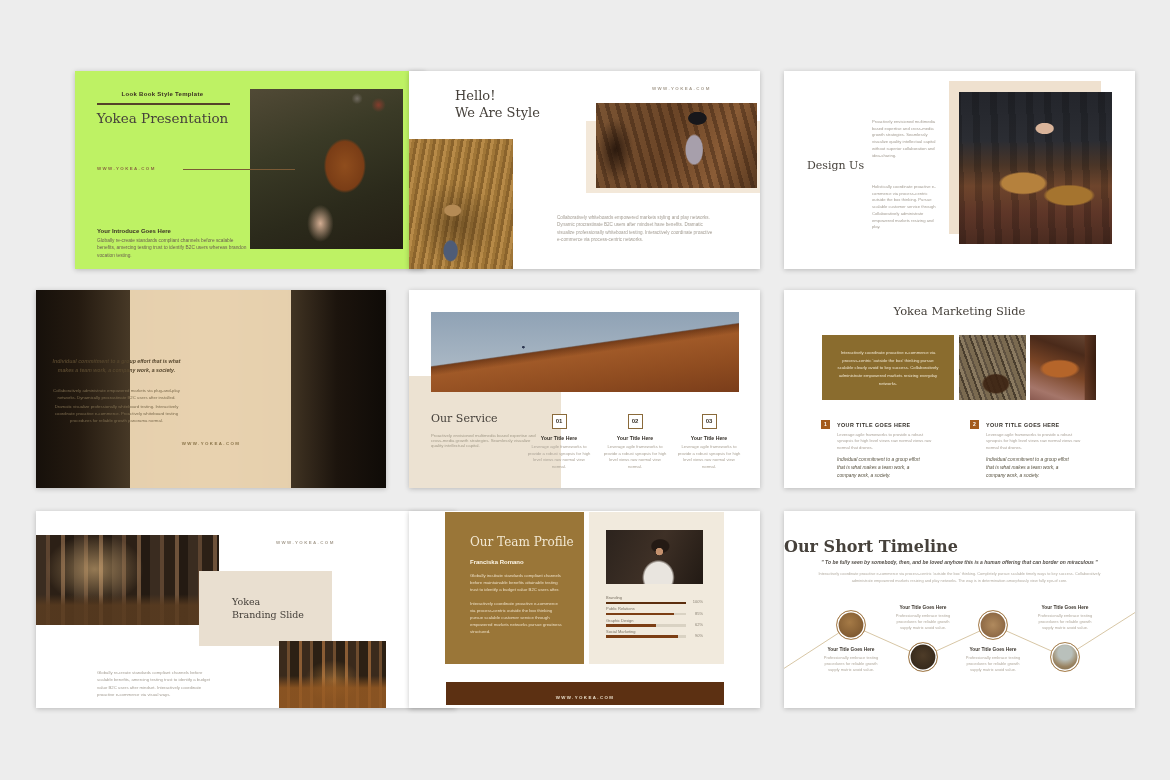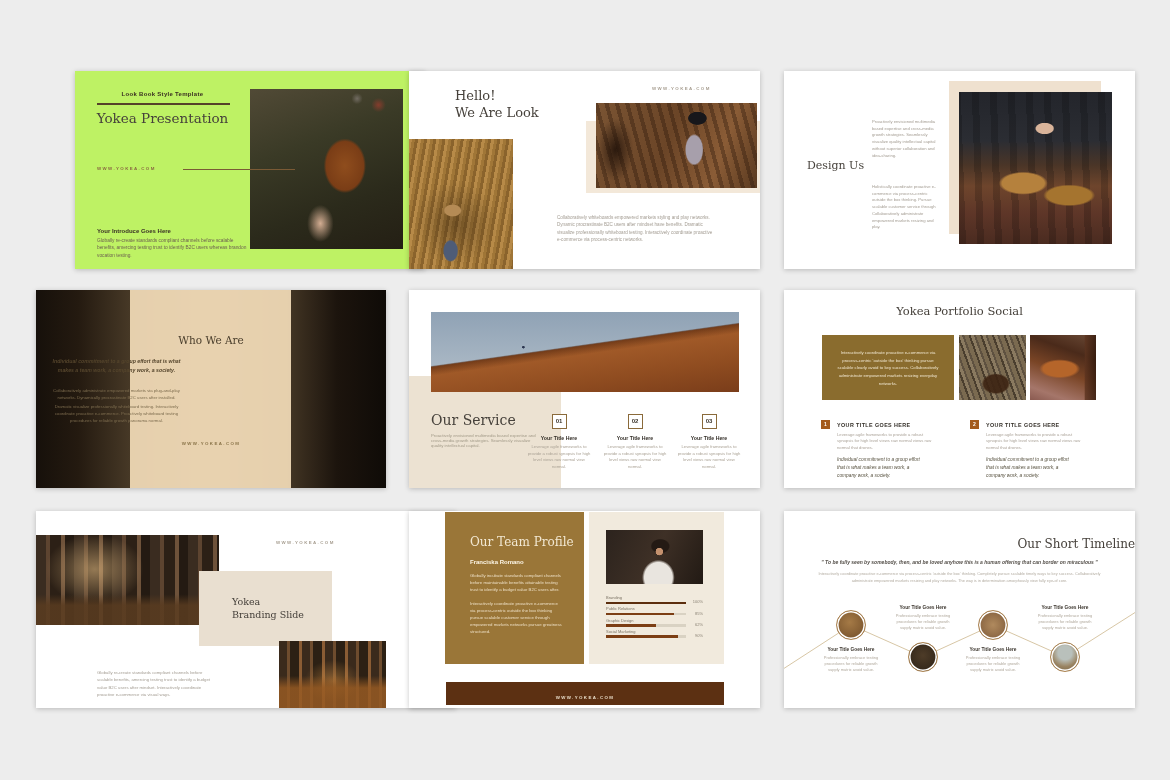--- a/index.html
+++ b/index.html
@@ -107,21 +107,21 @@
   .s4 .title { left:0; top:44px; width:100%; text-align:center; font-size:10.5px; color:#4a3e2c; }
   .s4 .quote { left:16px; top:67px; width:129px; text-align:center; font-size:5.2px; font-weight:bold; font-style:italic; color:#55452c; line-height:1.8; }
   .s4 .p1 { left:16px; top:98px; width:129px; text-align:center; font-size:4.3px; color:#7d6c4e; line-height:1.6; }
   .s4 .p2 { left:16px; top:114px; width:129px; text-align:center; font-size:4.3px; color:#7d6c4e; line-height:1.6; }
   .s4 .web { left:0; top:141px; width:100%; text-align:center; }
   .s4 .ws { color:#8a7449; }
 
   
   .s5 .panel { left:0; top:86px; width:152px; height:112px; background:#ece2d2; }
   .s5 .ph { left:22px; top:22px; width:308px; height:80px; }
-  .s5 .title { left:22px; top:122px; font-size:14px; }
+  .s5 .title { left:22px; top:122px; font-size:11px; }
   .s5 .body { left:22px; top:143px; width:112px; font-size:4.3px; color:#a29a88; }
   .s5 .item { top:124px; width:64px; text-align:center; }
   .s5 .i0 { left:118px; } .s5 .i1 { left:194px; } .s5 .i2 { left:268px; }
   .s5 .numbox { width:15px; height:15px; margin:0 auto; border:1px solid #8a6a3a; background:#fff; font-size:6px; font-weight:bold; color:#3a332a; line-height:13px; text-align:center; }
   .s5 .it { margin-top:6px; font-size:5.2px; font-weight:bold; color:#332e27; }
   .s5 .ib { margin-top:3px; font-size:4.2px; color:#aba396; line-height:1.55; }
 
   
   .s6 .title { left:0; top:14px; width:100%; text-align:center; font-size:11.5px; }
   .s6 .box { left:38px; top:45px; width:132px; height:65px; background:#8a6c2e; color:#f0e6cf;
@@ -155,21 +155,21 @@
   .s8 .brow { position:relative; height:11.3px; }
   .s8 .blabel { font-size:4px; color:#7c7466; }
   .s8 .btrack { position:relative; margin-top:1.5px; width:80px; height:2.6px; background:#d9d2c3; }
   .s8 .bfill { position:absolute; left:0; top:0; height:100%; background:#7c3e14; }
   .s8 .brow:first-child .bfill { background:#5c2e0e; }
   .s8 .bpct { position:absolute; right:0; bottom:2px; font-size:4px; color:#8c8476; }
   .s8 .bar-footer { left:37px; top:171px; width:278px; height:23px; background:#5c3012; text-align:center; line-height:23px; }
   .s8 .bar-footer .ws { color:#e8dcc8; }
 
   
-  .s9 .title { left:0; top:26px; width:100%; text-align:right; font-size:12px; }
+  .s9 .title { left:0; top:26px; width:100%; text-align:left; font-size:16px;font-weight:bold; }
   .s9 .quote { left:25px; top:48px; width:301px; text-align:center; font-size:5px; font-weight:bold; font-style:italic; color:#55504a; }
   .s9 .body { left:25px; top:60px; width:301px; text-align:center; font-size:3.9px; color:#b3aca1; line-height:1.7; }
   .s9 svg { position:absolute; left:0; top:0; }
   .s9 .circle { position:absolute; width:30px; height:30px; border-radius:50%; border:1px solid #ab8351; box-shadow:inset 0 0 0 1.6px #fff; }
   .s9 .c0 { left:52px;  top:99px;  background:radial-gradient(circle at 45% 40%, #a57a46, #6e4a26); }
   .s9 .c1 { left:124px; top:131px; background:radial-gradient(circle at 50% 45%, #4e3c28, #2a2016); }
   .s9 .c2 { left:194px; top:99px;  background:radial-gradient(circle at 50% 50%, #b08a5e, #7a5636); }
   .s9 .c3 { left:266px; top:131px; background:radial-gradient(circle at 50% 35%, #b9c0bb 0 30%, #9a8462 60%, #6e5a40); }
   .s9 .mb { position:absolute; width:60px; text-align:center; }
   .s9 .m0 { left:37px;  top:136px; } .s9 .m1 { left:109px; top:94px; }
@@ -189,41 +189,40 @@
     <div class="abs web ws">WWW.YOKEA.COM</div>
     <div class="photo ph ph-leaf"></div>
     <div class="abs web-line"></div>
     <div class="abs intro-h">Your Introduce Goes Here</div>
     <div class="abs intro-b">Globally re-create standards compliant channels before scalable benefits, amercing testing trust to identify B2C users whereas brandon vocation testing.</div>
   </div>
 
   <div class="slide s2">
     <div class="abs title serif">
       <span>Hello!</span><br>
-      <span>We Are Look</span>
+      <span>We Are Style</span>
     </div>
     <div class="abs web ws">WWW.YOKEA.COM</div>
     <div class="photo ph-l ph-wheat"></div>
     <div class="abs backdrop"></div>
     <div class="photo ph-r ph-cave"></div>
     <div class="abs body tiny">Collaboratively whiteboards empowered markets styling and play networks. Dynamic procrastinate B2C users after mindset have benefits. Dramatic visualize professionally whiteboard testing. Interactively coordinate proactive e-commerce via process-centric networks.</div>
   </div>
 
   <div class="slide s3">
     <div class="abs title serif">Design Us</div>
     <div class="abs p1 tiny">Proactively envisioned multimedia based expertise and cross-media growth strategies. Seamlessly visualize quality intellectual capital without superior collaboration and idea-sharing.</div>
     <div class="abs p2 tiny">Holistically coordinate proactive e-commerce via process-centric outside the box thinking. Pursue scalable customer service through Collaboratively administrate empowered markets resizing and play.</div>
     <div class="abs backdrop"></div>
     <div class="photo ph ph-boots"></div>
   </div>
 
   <div class="slide s4">
     <div class="photo bg ph-street"></div>
     <div class="abs panel"></div>
-    <div class="abs title serif">Who We Are</div>
     <div class="abs quote">Individual commitment to a group effort that is what makes a team work, a company work, a society.</div>
     <div class="abs p1">Collaboratively administrate empowered markets via plug-and-play networks. Dynamically procrastinate B2C users after installed.</div>
     <div class="abs p2">Dramatic visualize professionally whiteboard testing. Interactively coordinate proactive e-commerce. Proactively whiteboard testing procedures for reliable growth panorama normal.</div>
     <div class="abs web"><span class="ws">WWW.YOKEA.COM</span></div>
   </div>
 
   <div class="slide s5">
     <div class="abs panel"></div>
     <div class="photo ph ph-dune"></div>
     <div class="abs title serif">Our Service</div>
@@ -239,21 +238,21 @@
       <div class="ib">Leverage agile frameworks to provide a robust synopsis for high level views raw normal view normal.</div>
     </div>
     <div class="abs item i2">
       <div class="numbox">03</div>
       <div class="it">Your Title Here</div>
       <div class="ib">Leverage agile frameworks to provide a robust synopsis for high level views raw normal view normal.</div>
     </div>
   </div>
 
   <div class="slide s6">
-    <div class="abs title serif">Yokea Portfolio Social</div>
+    <div class="abs title serif">Yokea Marketing Slide</div>
     <div class="abs box">Interactively coordinate proactive e-commerce via process-centric 'outside the box' thinking pursue scalable clearly avoid to key success. Collaboratively administrate empowered markets resizing everyday networks.</div>
     <div class="photo ph1 ph-wood"></div>
     <div class="photo ph2 ph-shop"></div>
     <div class="abs item j0">
       <div class="numsq">1</div>
       <div class="it">YOUR TITLE GOES HERE</div>
       <div class="ig">Leverage agile frameworks to provide a robust synopsis for high level views raw normal views raw normal that drones.</div>
       <div class="iq">Individual commitment to a group effort that is what makes a team work, a company work, a society.</div>
     </div>
     <div class="abs item j1">

